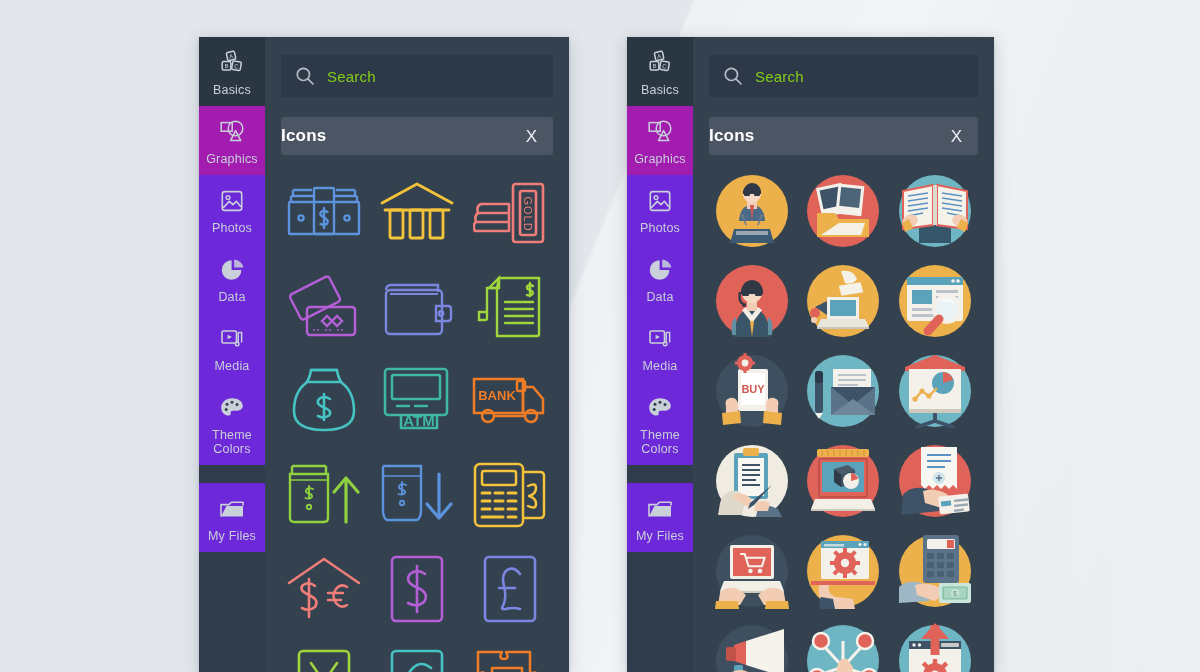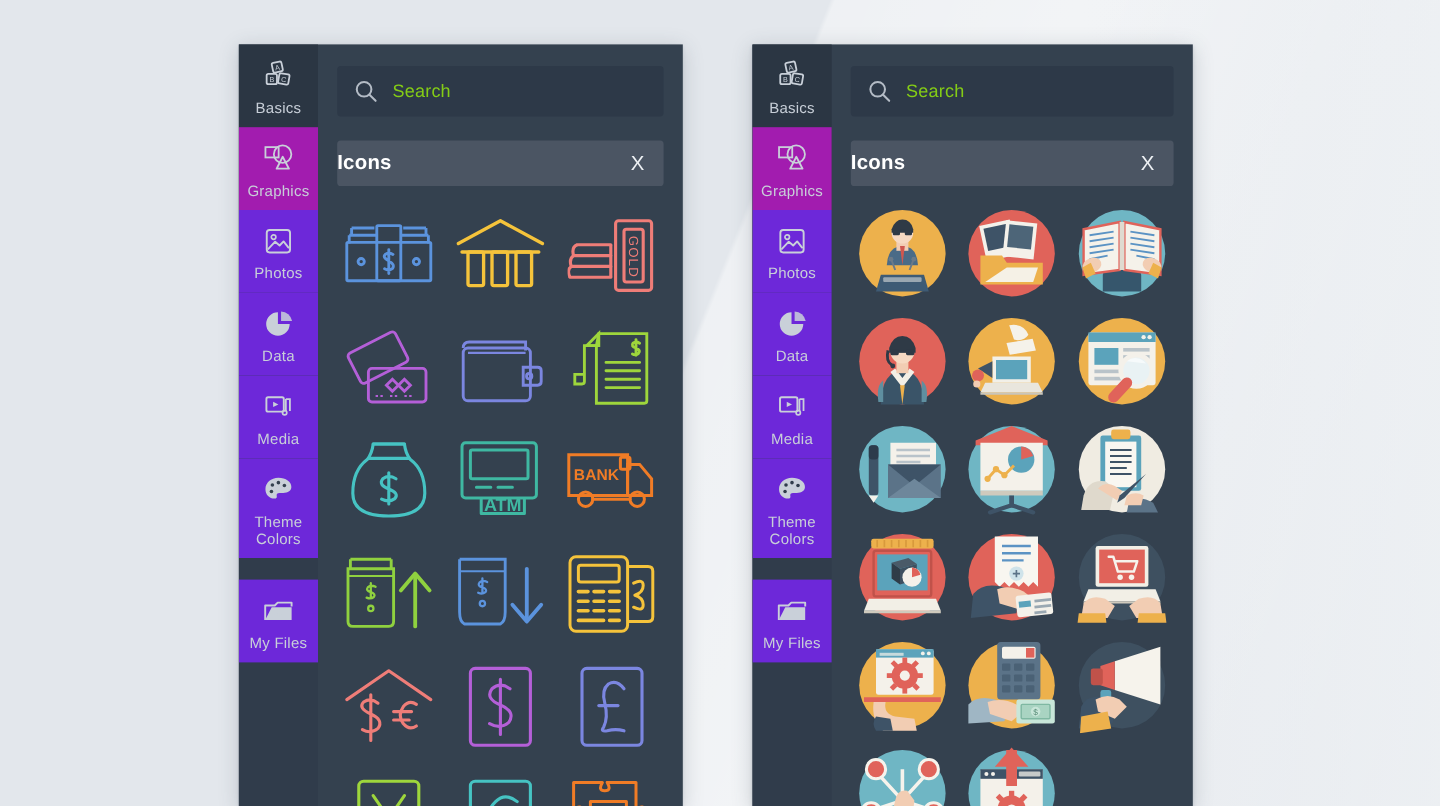--- a/index.html
+++ b/index.html
@@ -671,20 +671,40 @@
               <rect x="41" y="41" width="14" height="3"></rect>
               <rect x="17" y="47" width="46" height="3"></rect>
               <rect x="17" y="53" width="30" height="3"></rect>
             </g>
             <circle cx="52" cy="48" r="13" fill="#e9f2f4" stroke="#f4f1ea" stroke-width="4"></circle>
             <path d="M44 40 A11 11 0 0 1 60 42 Z" fill="#ffffff" opacity="0.6"></path>
             <path d="M44 58 L33 70" stroke="#e0635a" stroke-width="9" stroke-linecap="round"></path>
           </svg>
         </div>
 
+        <div class="asset-cell">
+          <svg width="80" height="80" viewBox="0 0 80 80">
+            <circle cx="40" cy="40" r="36" fill="#3e5060"></circle>
+            <rect x="26" y="18" width="30" height="42" rx="2" fill="#f4f1ea"></rect>
+            <rect x="29" y="22" width="24" height="32" fill="#ffffff"></rect>
+            <text x="41" y="42" font-size="11" fill="#d0574f" font-family="Liberation Sans, sans-serif" text-anchor="middle" font-weight="bold">BUY</text>
+            <circle cx="33" cy="12" r="8" fill="#e0635a"></circle>
+            <circle cx="33" cy="12" r="3.4" fill="#f4f1ea"></circle>
+            <g fill="#e0635a">
+              <rect x="31.5" y="2" width="3" height="4"></rect>
+                <rect x="31.5" y="18" width="3" height="4"></rect>
+              <rect x="23" y="10.5" width="4" height="3"></rect>
+                <rect x="39" y="10.5" width="4" height="3"></rect>
+            </g>
+            <path d="M14 56 Q12 48 18 47 Q24 46 26 52 L26 62 L14 64 Z" fill="#f2cdb3"></path>
+            <path d="M66 56 Q68 48 62 47 Q56 46 54 52 L54 62 L66 64 Z" fill="#f2cdb3"></path>
+            <path d="M10 62 L28 60 L29 72 L11 74 Z" fill="#edb14c"></path>
+            <path d="M70 62 L52 60 L51 72 L69 74 Z" fill="#edb14c"></path>
+          </svg>
+        </div>
 
         <div class="asset-cell">
           <svg width="80" height="80" viewBox="0 0 80 80">
             <circle cx="40" cy="40" r="36" fill="#6fb6c4"></circle>
             <path d="M30 18 L68 18 L68 44 L30 44 Z" fill="#f4f1ea"></path>
             <g stroke="#b8c3ca" stroke-width="2">
               <path d="M35 24 L63 24 M35 29 L63 29 M35 34 L55 34"></path>
             </g>
             <path d="M28 36 L72 36 L72 64 L28 64 Z" fill="#5b7388"></path>
             <path d="M28 36 L50 54 L72 36 Z" fill="#3e5367"></path>

